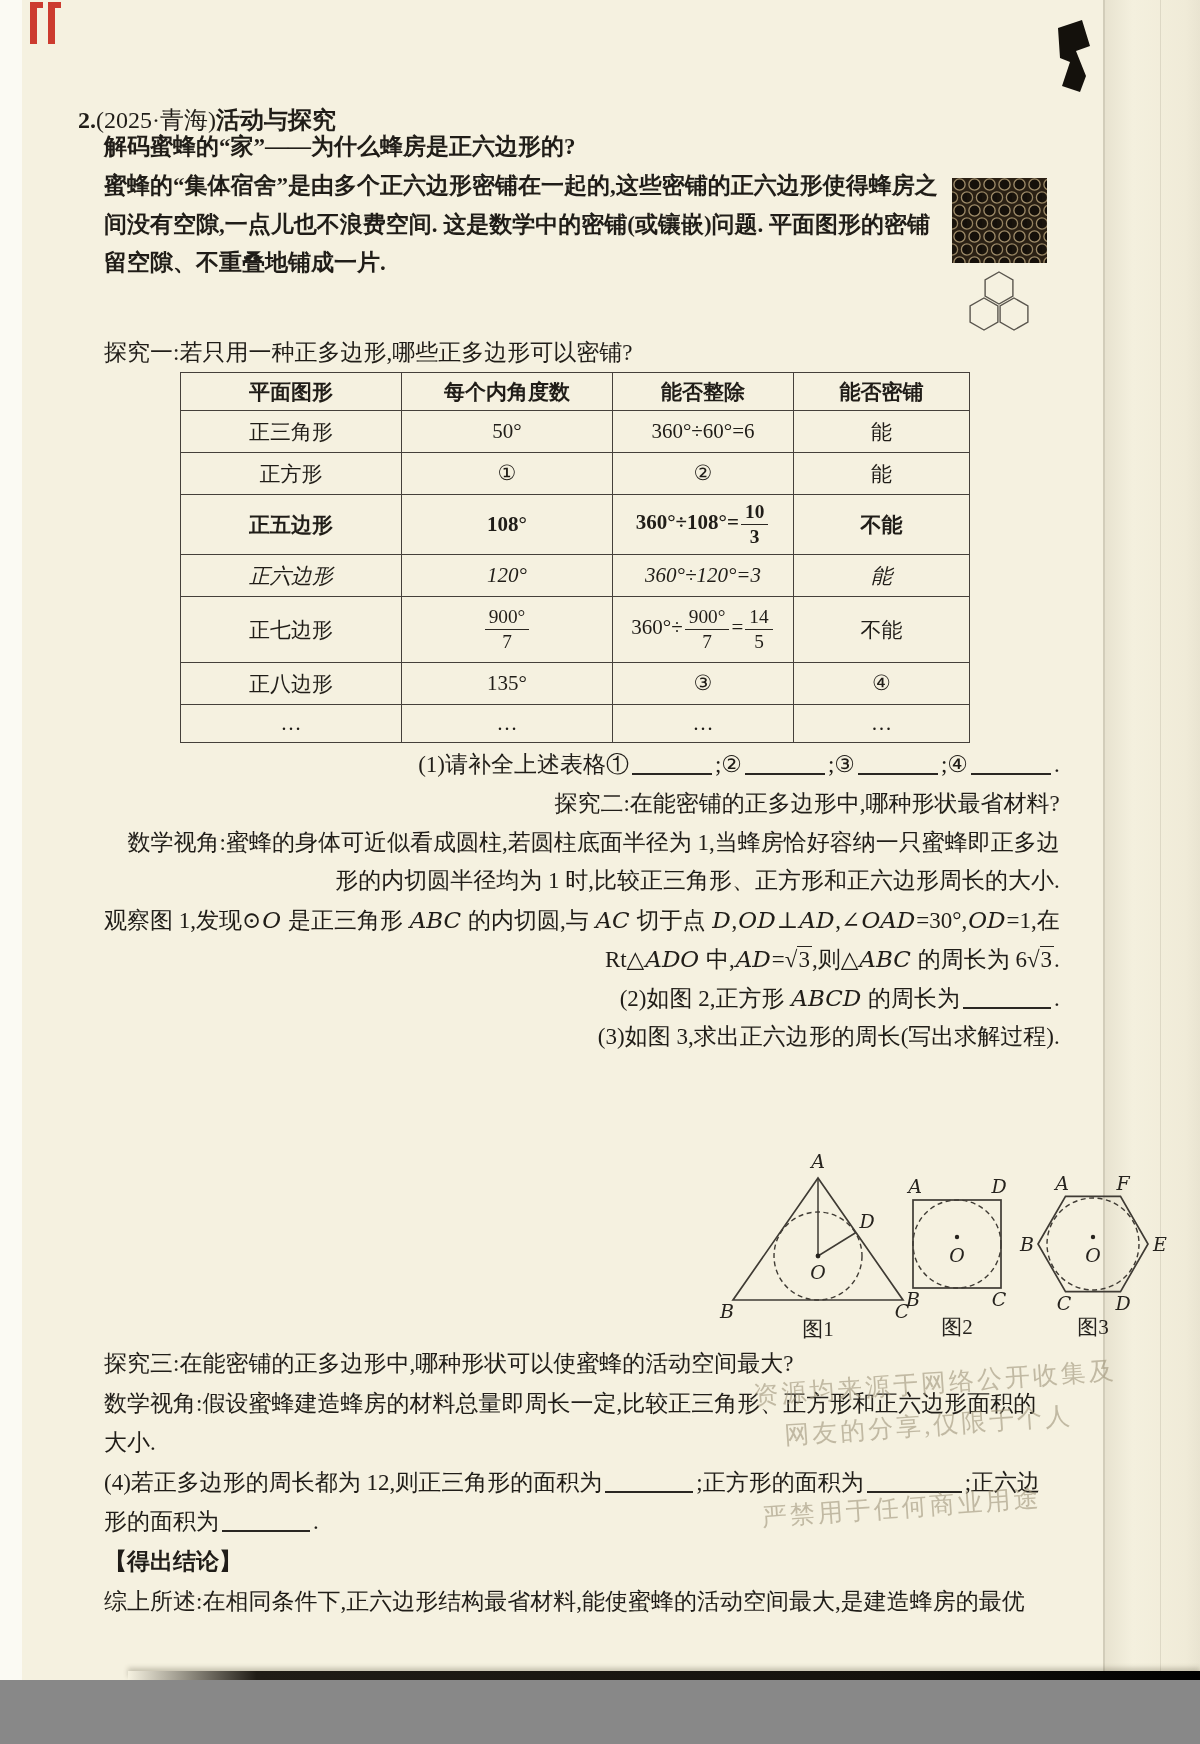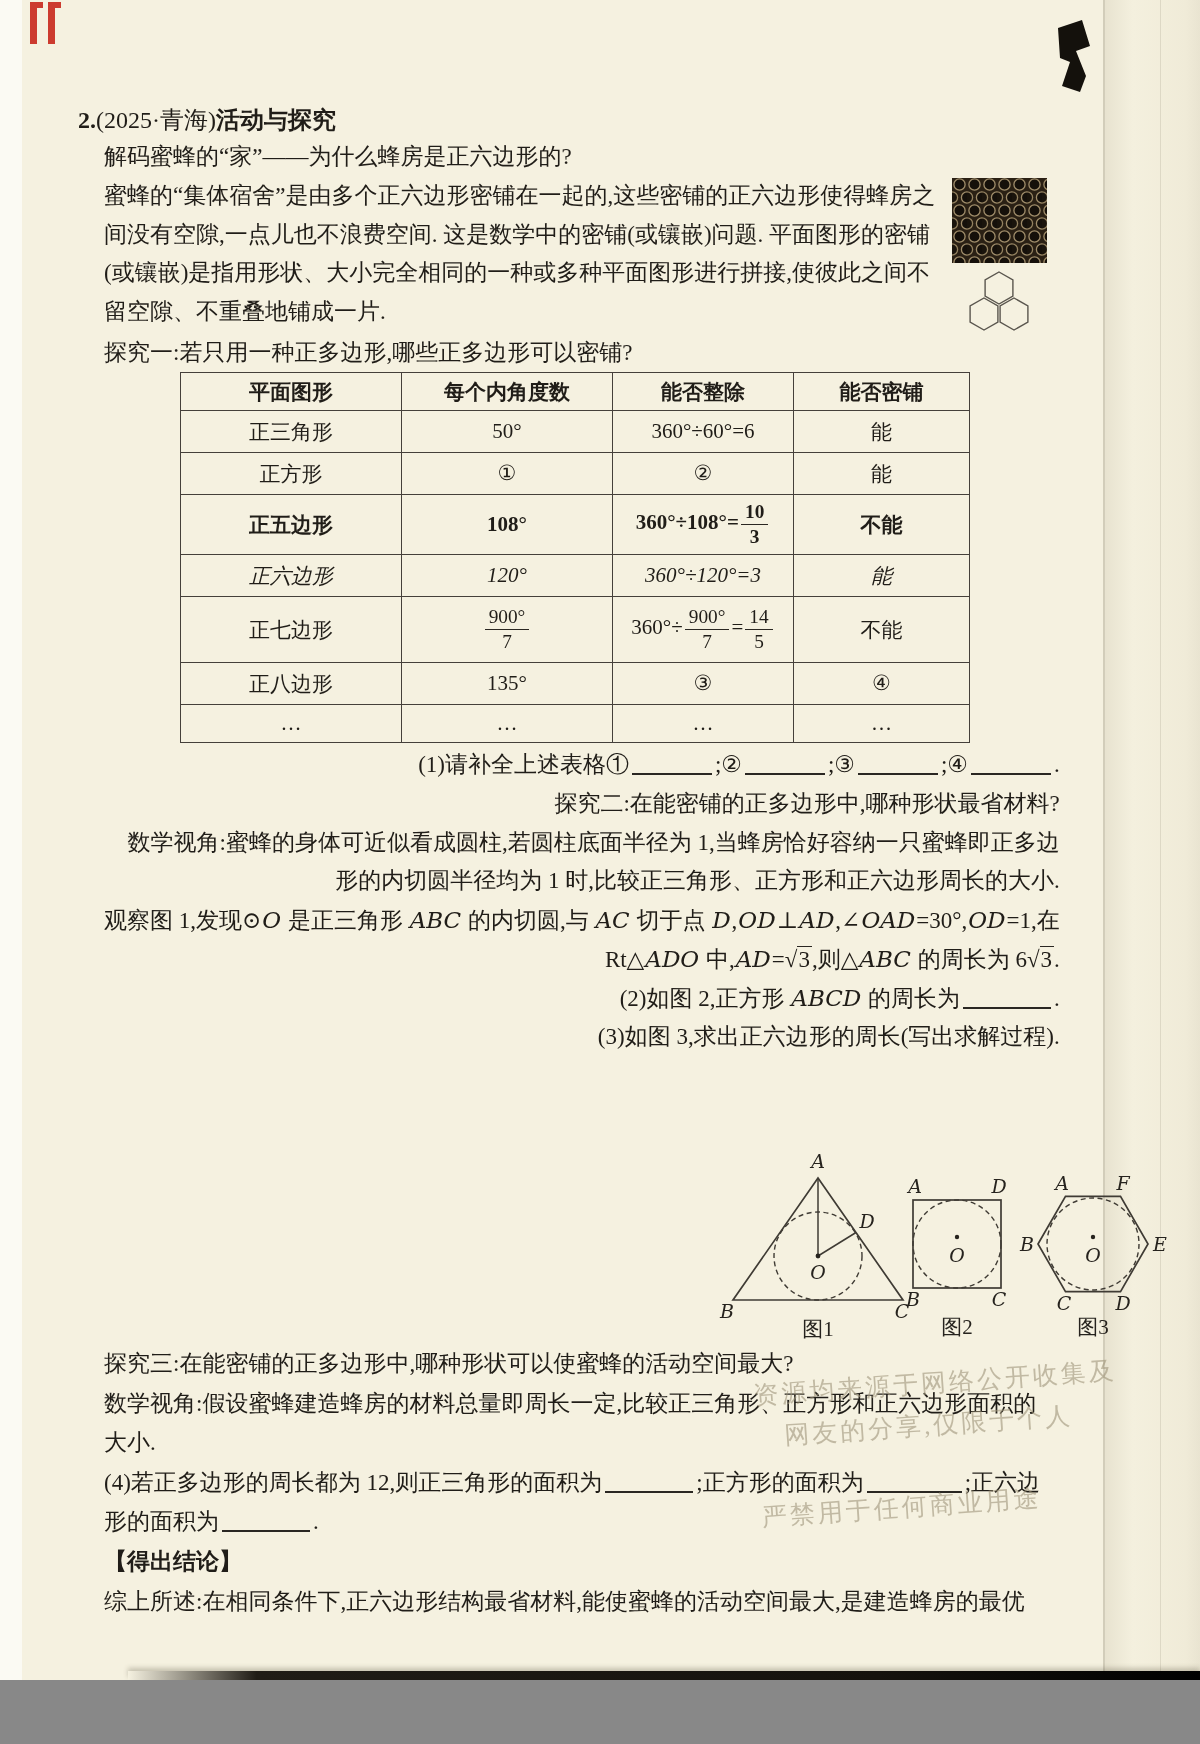--- a/index.html
+++ b/index.html
@@ -60,25 +60,24 @@
 
   <div class="red-mark" style="left:30px;top:2px;"></div>
   <div class="red-mark" style="left:48px;top:2px;"></div>
 
   <svg class="corner-glyph" width="42" height="80" viewBox="0 0 42 80">
     <path d="M8,10 L32,2 L40,28 L26,33 L36,58 L30,74 L12,68 L20,44 L10,40 Z" fill="#14110c"></path>
   </svg>
 
   <div class="hdr"><span class="b">2.</span>(2025·青海)<span class="b">活动与探究</span></div>
 
-  <div class="tgroup" style="left:104px;top:138px;">
+  <div class="tgroup" style="left:104px;top:128px;font-weight:bold;">
     <div class="ln">解码蜜蜂的“家”——为什么蜂房是正六边形的?</div>
     <div class="ln">蜜蜂的“集体宿舍”是由多个正六边形密铺在一起的,这些密铺的正六边形使得蜂房之</div>
     <div class="ln">间没有空隙,一点儿也不浪费空间. 这是数学中的密铺(或镶嵌)问题. 平面图形的密铺</div>
-    <div class="ln">(或镶嵌)是指用形状、大小完全相同的一种或多种平面图形进行拼接,使彼此之间不</div>
     <div class="ln">留空隙、不重叠地铺成一片.</div>
   </div>
 
   <svg class="honey" width="95" height="85" viewBox="0 0 95 85">
     <rect width="95" height="85" fill="#2a2014"></rect>
     <defs>
       <pattern id="hcp" width="15" height="26" patternUnits="userSpaceOnUse">
         <circle cx="7.5" cy="6.5" r="5.6" fill="#15100a" stroke="#a08d6a" stroke-width="1.3"></circle>
         <circle cx="0" cy="19.5" r="5.6" fill="#1a140c" stroke="#93815f" stroke-width="1.3"></circle>
         <circle cx="15" cy="19.5" r="5.6" fill="#15100a" stroke="#a08d6a" stroke-width="1.3"></circle>

